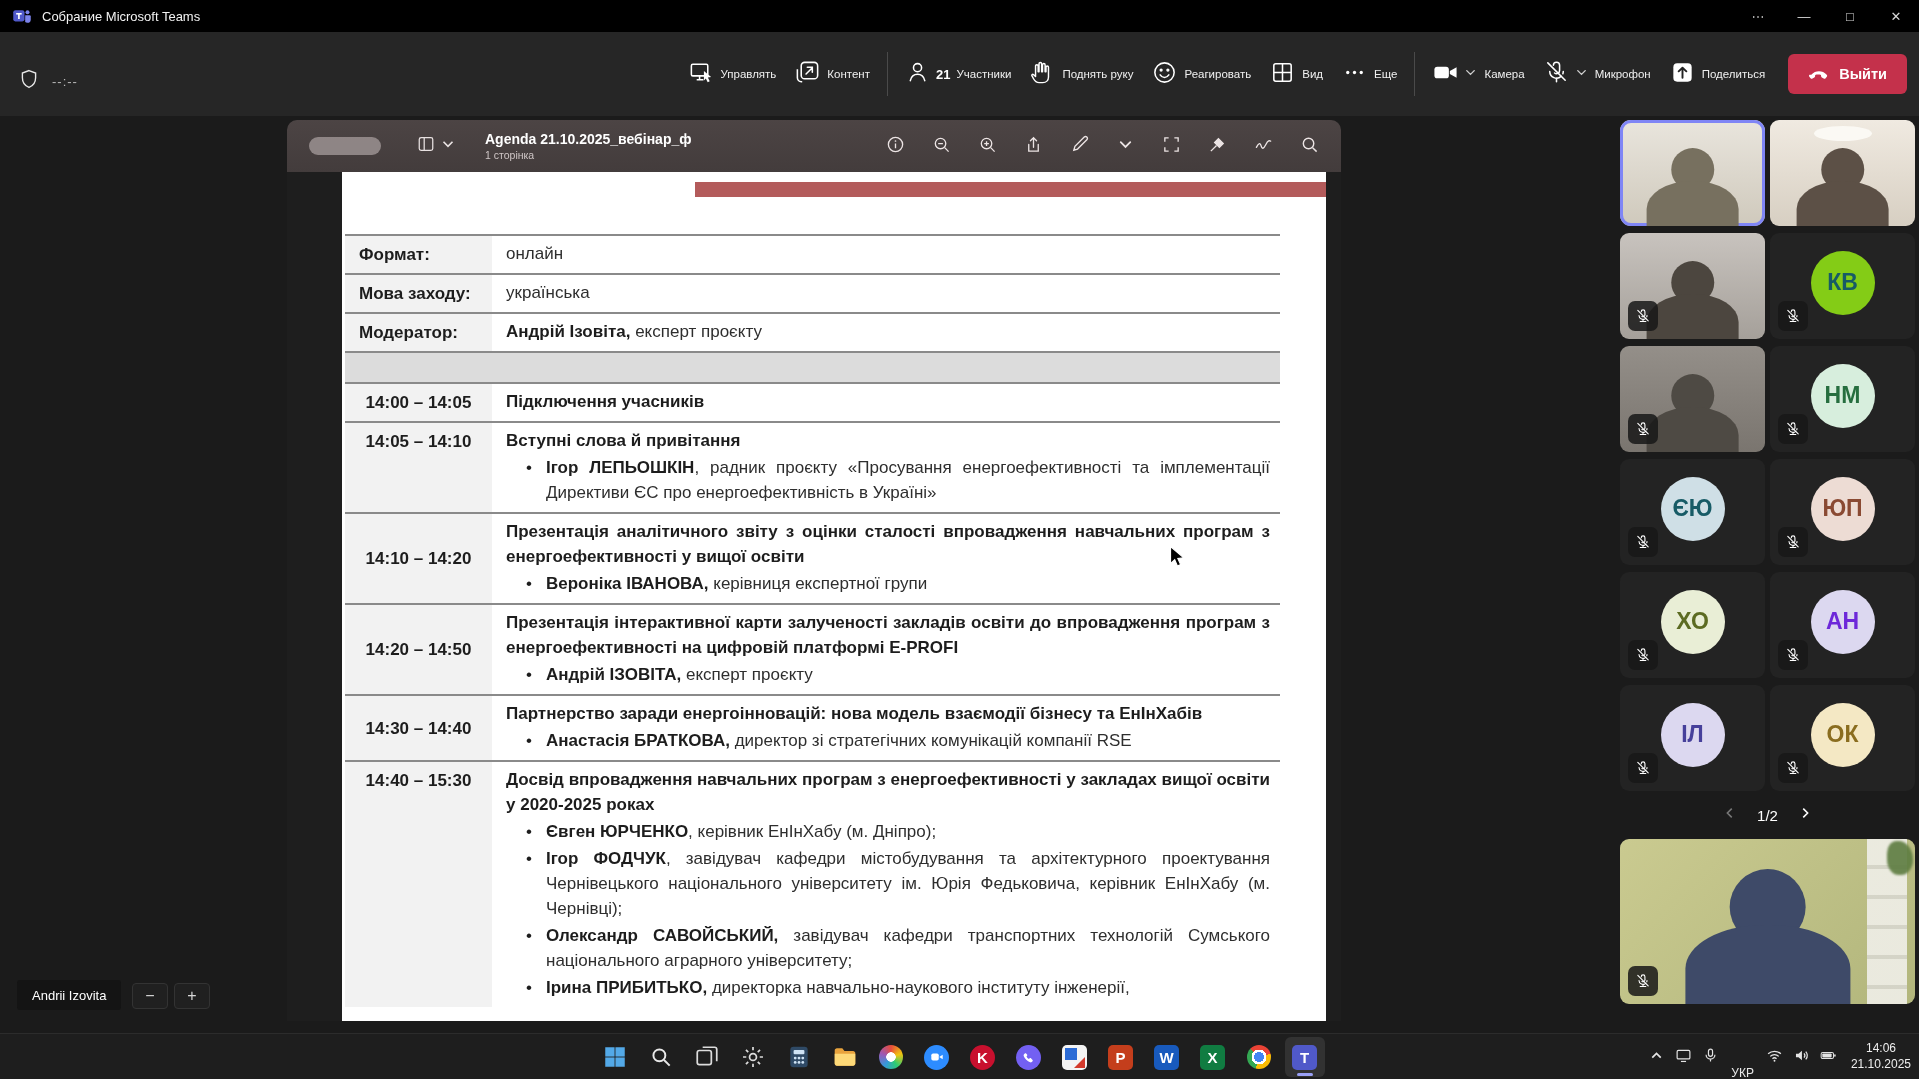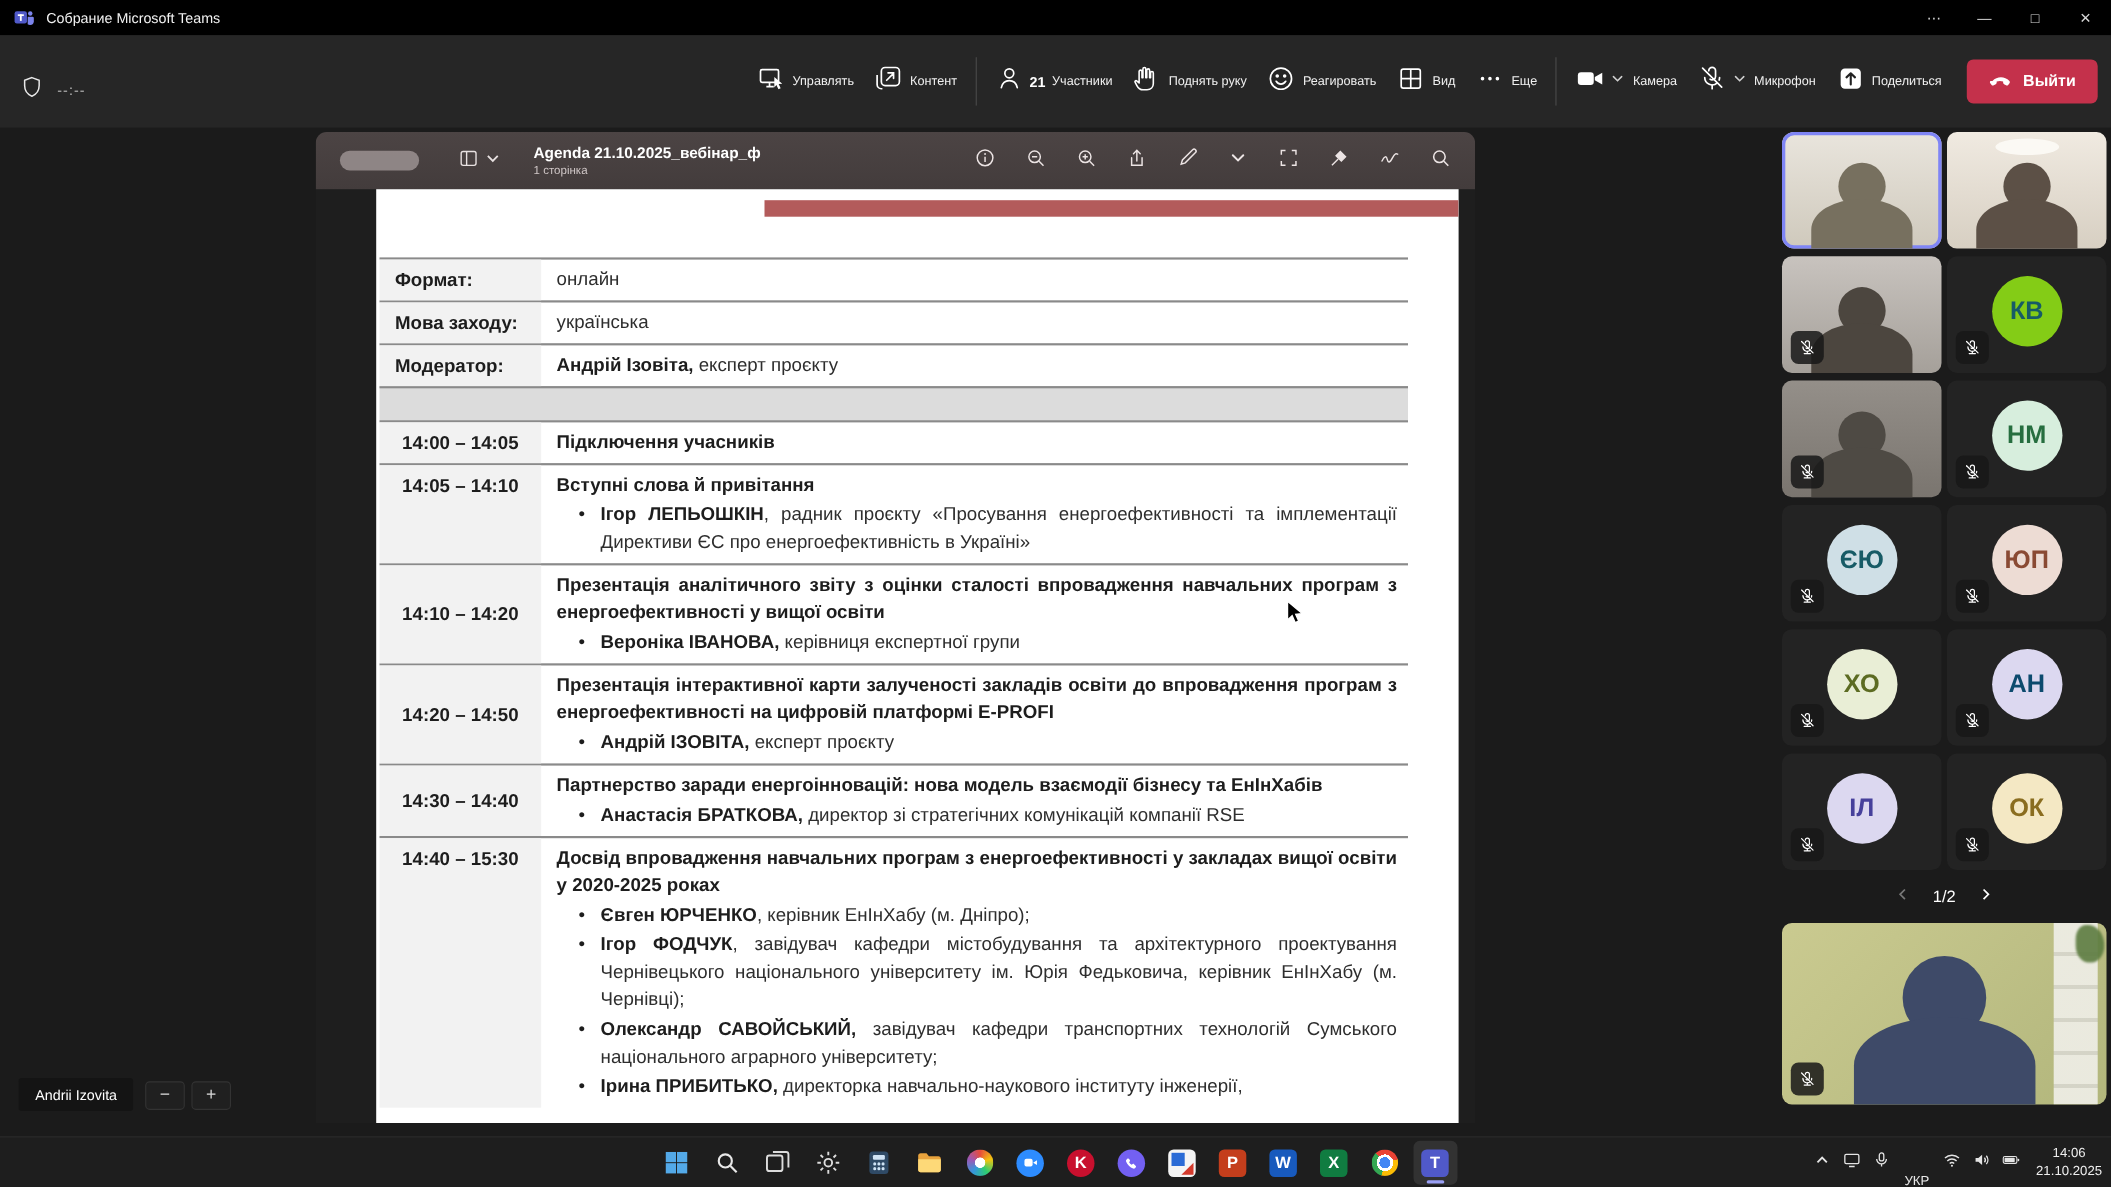--- a/index.html
+++ b/index.html
@@ -474,21 +474,21 @@
         <span class="mic-badge">
           <svg viewBox="0 0 20 20" fill="none" stroke="currentColor" stroke-width="1.4" stroke-linecap="round">
             <path d="M7.8 4.6a2.3 2.3 0 014.6 0v4a2.3 2.3 0 01-3.8 1.8"></path>
             <path d="M5 9.3a5 5 0 008.4 3.6M15 9.3a5 5 0 01-.3 1.7"></path>
             <path d="M10 14.3v2.5M6.5 16.8h7"></path>
             <path d="M3.5 3l13 13"></path>
           </svg>
         </span>
       </div>
       <div class="tile">
-        <div class="init-circle" style="background:#dcd8f0;color:#0c4a6e">АН</div>
+        <div class="init-circle" style="background:#dcd8f0;color:#6d28d9">АН</div>
         <span class="mic-badge">
           <svg viewBox="0 0 20 20" fill="none" stroke="currentColor" stroke-width="1.4" stroke-linecap="round">
             <path d="M7.8 4.6a2.3 2.3 0 014.6 0v4a2.3 2.3 0 01-3.8 1.8"></path>
             <path d="M5 9.3a5 5 0 008.4 3.6M15 9.3a5 5 0 01-.3 1.7"></path>
             <path d="M10 14.3v2.5M6.5 16.8h7"></path>
             <path d="M3.5 3l13 13"></path>
           </svg>
         </span>
       </div>
       <div class="tile">

